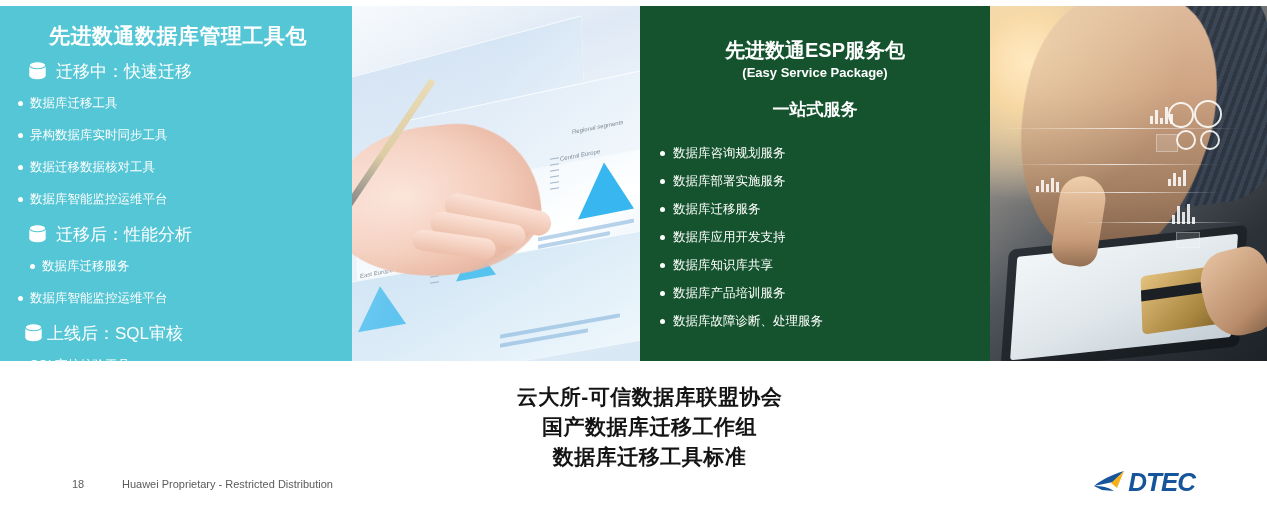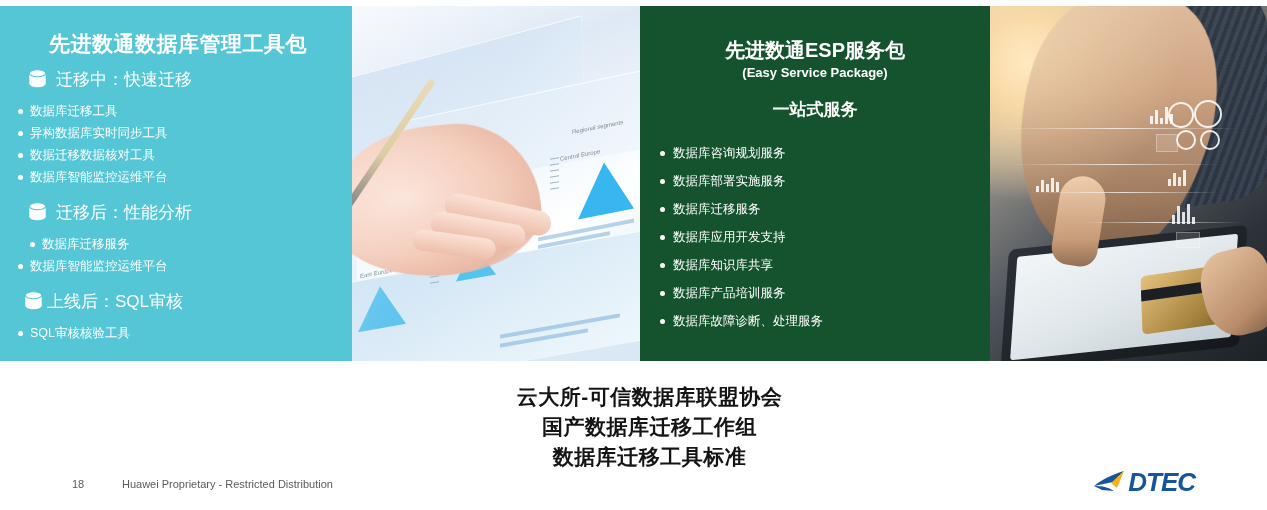--- a/index.html
+++ b/index.html
@@ -14,36 +14,36 @@
   
   .banner {
     position: absolute; left: 0; top: 6px; width: 1267px; height: 355px;
     display: flex; overflow: hidden;
   }
 
   
   .panel-teal {
     width: 352px; height: 355px; background: #54c6d5;
     position: relative; flex: 0 0 352px;
-    padding: 16px 10px 0 14px;
+    padding: 8px 10px 0 14px;
   }
   .panel-teal h1 {
     color: #ffffff; font-size: 21px; font-weight: bold; letter-spacing: .5px;
     text-align: center; margin: 8px 0 10px 0; white-space: nowrap;
   }
   .stage-head {
     display: flex; align-items: center; gap: 9px;
     color: #ffffff; font-size: 17px; font-weight: normal;
     margin: 6px 0 6px 14px;
   }
   .stage-head.tight { margin-left: 10px; gap: 4px; text-align: right; }
   .db-icon { width: 19px; height: 21px; flex: 0 0 19px; position: relative; }
   .db-icon svg { display: block; }
 
-  .bul-grid { display: flex; flex-wrap: wrap; margin: 0 0 0 4px; }
+  .bul-grid { display: flex; flex-wrap: wrap; margin: 0 0 0 4px; gap: 10px; }
   .bul {
     display: flex; align-items: flex-start; gap: 7px;
     color: #ffffff; font-size: 12.5px; line-height: 1.2;
     margin: 7px 0 0 0; white-space: nowrap;
   }
   .bul .dot {
     width: 5px; height: 5px; border-radius: 50%;
     background: #ffffff; flex: 0 0 5px; margin-top: 5px;
   }
   .col-a { flex: 0 0 164px; }

